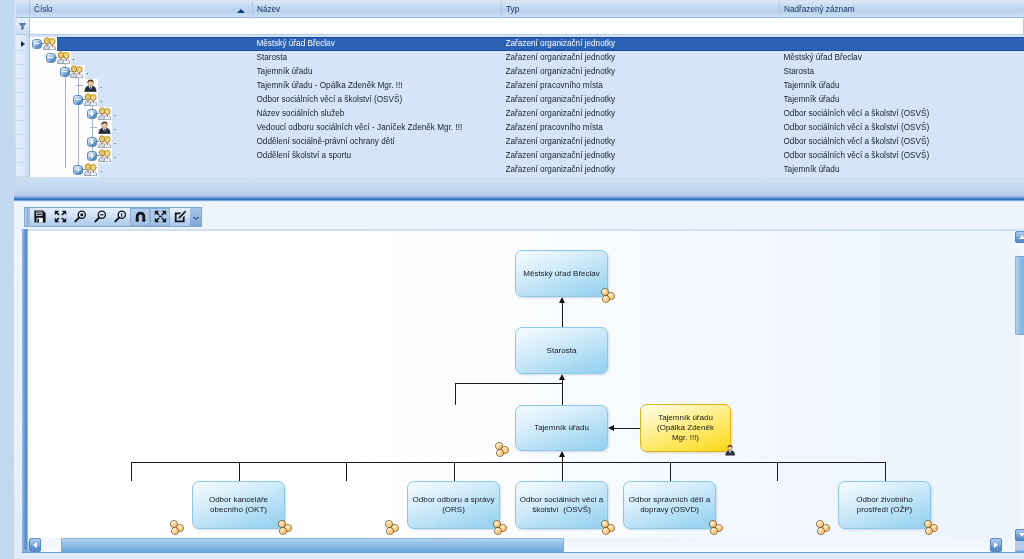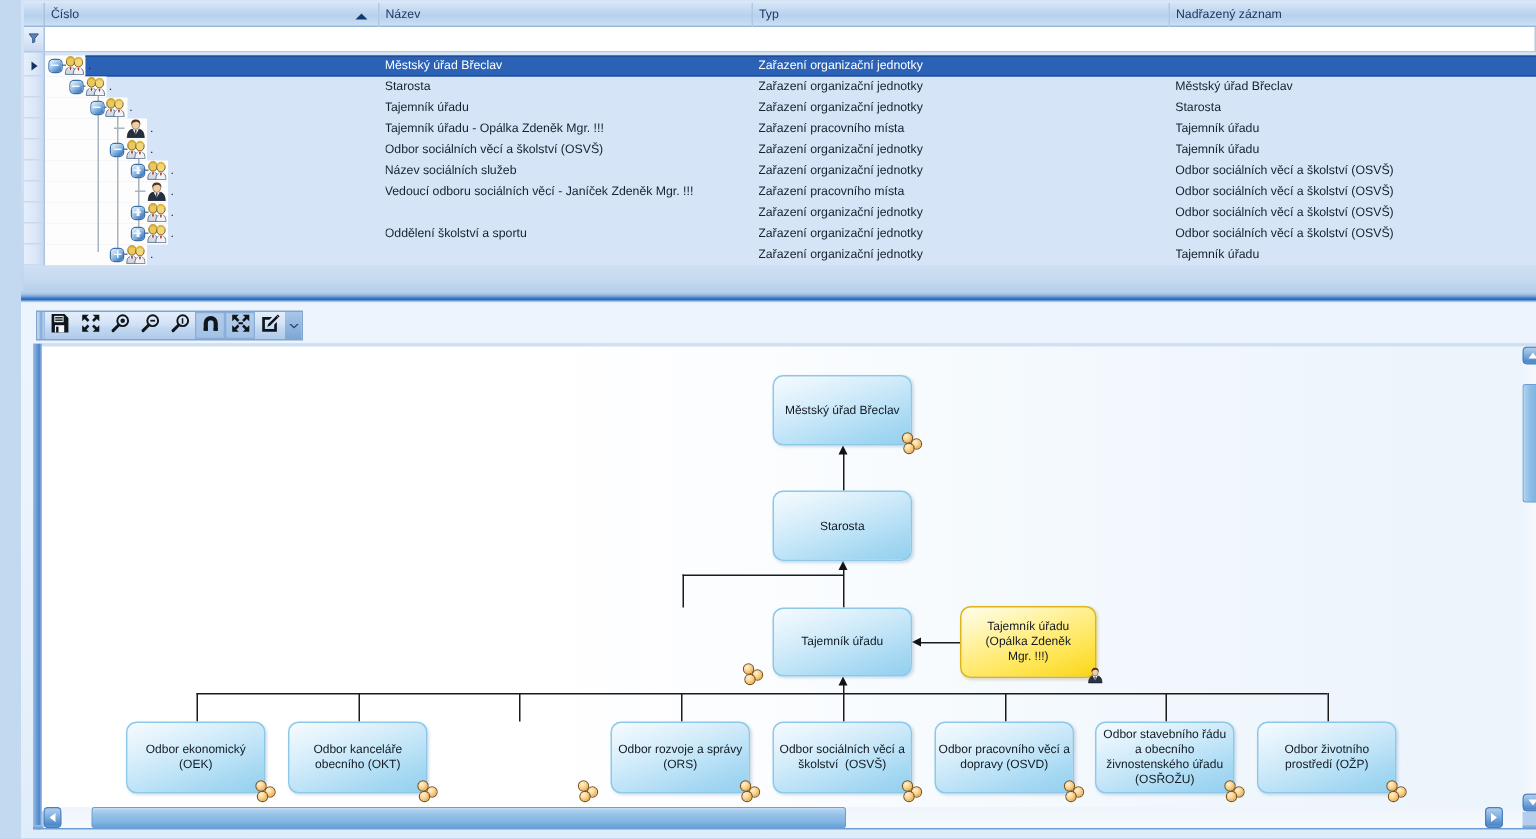--- a/index.html
+++ b/index.html
@@ -205,20 +205,21 @@
             <div class="gcell" style="left:753.5px;width:240px">Odbor sociálních věcí a školství  (OSVŠ)</div>
           </div>
           <div class="grow" style="top:85.5px">
             <div class="gwhite" style="width:82px"></div>
             <div class="gcell" style="left:226.5px;width:243px">Vedoucí odboru sociálních věcí - Janíček Zdeněk Mgr. !!!</div>
             <div class="gcell" style="left:475.5px;width:272px">Zařazení pracovního místa</div>
             <div class="gcell" style="left:753.5px;width:240px">Odbor sociálních věcí a školství  (OSVŠ)</div>
           </div>
           <div class="grow" style="top:99.5px">
             <div class="gwhite" style="width:82px"></div>
+            <div class="gcell" style="left:226.5px;width:243px">Oddělení sociálně-právní ochrany dětí</div>
             <div class="gcell" style="left:475.5px;width:272px">Zařazení organizační jednotky</div>
             <div class="gcell" style="left:753.5px;width:240px">Odbor sociálních věcí a školství  (OSVŠ)</div>
           </div>
           <div class="grow" style="top:113.5px">
             <div class="gwhite" style="width:82px"></div>
             <div class="gcell" style="left:226.5px;width:243px">Oddělení školství a sportu</div>
             <div class="gcell" style="left:475.5px;width:272px">Zařazení organizační jednotky</div>
             <div class="gcell" style="left:753.5px;width:240px">Odbor sociálních věcí a školství  (OSVŠ)</div>
           </div>
           <div class="grow" style="top:127.5px">
@@ -534,26 +535,20 @@
           </div>
           <div style="position:absolute;left:697.2px;top:212.9px">
             <div class="pbadge"><svg width="10" height="12" viewBox="0 0 120 130">
                 <path d="M8 128 Q10 80 40 73 L84 73 Q116 80 118 128 Z" fill="#2b3444" stroke="#141a23" stroke-width="5"></path>
                 <path d="M42 75 L61 106 L80 75 L61 67 Z" fill="#eef1f6"></path>
                 <path d="M55 80 L61 120 L67 80 L61 74 Z" fill="#3e4a5e"></path>
                 <ellipse cx="61" cy="42" rx="25" ry="29" fill="#f0cfa8" stroke="#6a4828" stroke-width="4"></ellipse>
                 <path d="M32 42 Q30 6 61 6 Q92 6 90 42 Q83 20 61 22 Q39 24 32 42 Z" fill="#4e2f1a"></path>
               </svg></div>
           </div>
-          <div class="node org" style="left:56px;top:250px;width:93px;height:48px">
-            <span>
-              <span class="ln">Odbor ekonomický</span>
-              <span class="ln">(OEK)</span>
-            </span>
-          </div>
           <div style="position:absolute;left:142.5px;top:289.8px">
             <div class="spheres">
               <div class="sph" style="left:0;top:0"></div>
               <div class="sph" style="left:6px;top:4.2px"></div>
               <div class="sph" style="left:1.2px;top:7px"></div>
             </div>
           </div>
           <div class="node org" style="left:164px;top:250px;width:93px;height:48px">
             <span>
               <span class="ln">Odbor kanceláře</span>
@@ -569,21 +564,21 @@
           </div>
           <div style="position:absolute;left:357.5px;top:289.8px">
             <div class="spheres">
               <div class="sph" style="left:0;top:0"></div>
               <div class="sph" style="left:6px;top:4.2px"></div>
               <div class="sph" style="left:1.2px;top:7px"></div>
             </div>
           </div>
           <div class="node org" style="left:379px;top:250px;width:93px;height:48px">
             <span>
-              <span class="ln">Odbor rozvoje a správy</span>
+              <span class="ln">Odbor odboru a správy</span>
               <span class="ln">(ORS)</span>
             </span>
           </div>
           <div style="position:absolute;left:465.5px;top:289.8px">
             <div class="spheres">
               <div class="sph" style="left:0;top:0"></div>
               <div class="sph" style="left:6px;top:4.2px"></div>
               <div class="sph" style="left:1.2px;top:7px"></div>
             </div>
           </div>
@@ -595,38 +590,30 @@
           </div>
           <div style="position:absolute;left:573.5px;top:289.8px">
             <div class="spheres">
               <div class="sph" style="left:0;top:0"></div>
               <div class="sph" style="left:6px;top:4.2px"></div>
               <div class="sph" style="left:1.2px;top:7px"></div>
             </div>
           </div>
           <div class="node org" style="left:595px;top:250px;width:93px;height:48px">
             <span>
-              <span class="ln">Odbor pracovního věcí a</span>
+              <span class="ln">Odbor správních dětí a</span>
               <span class="ln">dopravy (OSVD)</span>
             </span>
           </div>
           <div style="position:absolute;left:681.5px;top:289.8px">
             <div class="spheres">
               <div class="sph" style="left:0;top:0"></div>
               <div class="sph" style="left:6px;top:4.2px"></div>
               <div class="sph" style="left:1.2px;top:7px"></div>
             </div>
-          </div>
-          <div class="node org" style="left:702px;top:250px;width:93px;height:48px">
-            <span>
-              <span class="ln">Odbor stavebního řádu</span>
-              <span class="ln">a obecního</span>
-              <span class="ln">živnostenského úřadu</span>
-              <span class="ln">(OSŘOŽU)</span>
-            </span>
           </div>
           <div style="position:absolute;left:788.5px;top:289.8px">
             <div class="spheres">
               <div class="sph" style="left:0;top:0"></div>
               <div class="sph" style="left:6px;top:4.2px"></div>
               <div class="sph" style="left:1.2px;top:7px"></div>
             </div>
           </div>
           <div class="node org" style="left:810px;top:250px;width:93px;height:48px">
             <span>

